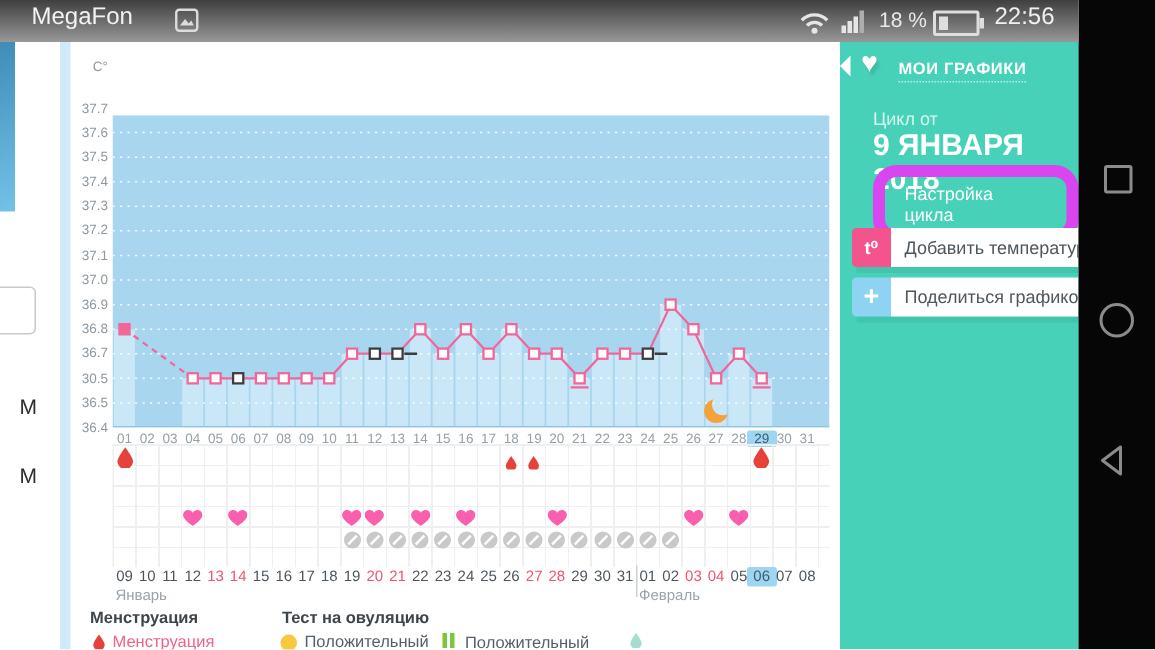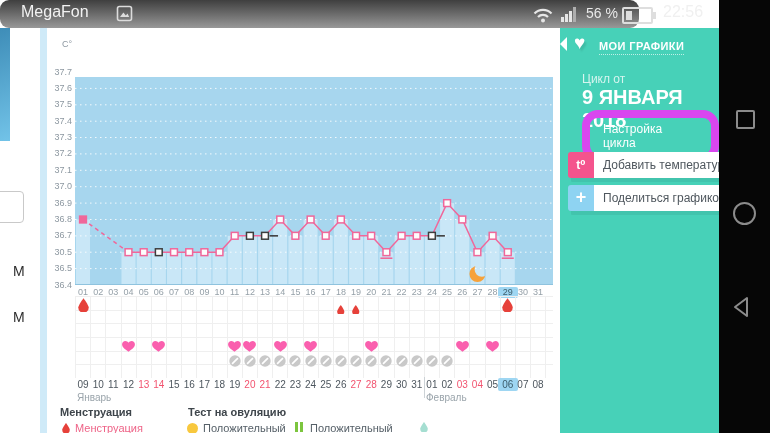--- a/index.html
+++ b/index.html
@@ -1,21 +1,21 @@
 <!DOCTYPE html>
 <html><head>
 <meta charset="utf-8">
 <style>
   html,body{margin:0;padding:0;}
   .screen{position:relative;width:770px;height:433px;overflow:hidden;background:#fff;
           font-family:"Liberation Sans","DejaVu Sans",sans-serif;}
   .abs{position:absolute;}
 
   
-  .statusbar{left:0;top:0;width:639px;height:28px;background:linear-gradient(#3f3f3f,#989898);border-radius:9px;}
+  .statusbar{left:0;top:0;width:719px;height:28px;background:linear-gradient(#3f3f3f,#989898);}
   .carrier{left:21px;top:3px;font-size:16px;color:#f2f2f2;}
   .shot-icon{left:116px;top:5px;}
   .wifi-icon{left:532px;top:6px;}
   .sigbars{left:561px;top:7px;width:20px;height:15px;}
   .sigbars i{position:absolute;bottom:0;width:3px;background:#e6e6e6;display:block;}
   .battpct{left:586px;top:5px;font-size:14px;color:#e9e9e9;}
   .battery{left:622px;top:7px;width:27px;height:13px;border:2px solid #dedede;border-radius:2px;}
   .battery .fill{position:absolute;left:2px;top:2px;width:6px;height:9px;background:#dedede;}
   .battery .nub{position:absolute;right:-5px;top:3px;width:3px;height:7px;background:#dedede;}
   .clock{left:663px;top:3px;font-size:16px;color:#f0f0f0;}
@@ -425,21 +425,21 @@
       <path d="M2.5 7.5a12 12 0 0 1 17 0" fill="none" stroke="#e6e6e6" stroke-width="2.2"></path>
       <path d="M6 11a7 7 0 0 1 10 0" fill="none" stroke="#e6e6e6" stroke-width="2.2"></path>
       <circle cx="11" cy="14.5" r="2" fill="#e6e6e6"></circle>
     </svg>
     <span class="abs sigbars">
       <i style="left:0;height:5px;"></i>
         <i style="left:4px;height:8px;"></i>
       <i style="left:8px;height:11px;"></i>
         <i style="left:12px;height:15px;background:#aeaeae;"></i>
     </span>
-    <span class="abs battpct">56 %</span>
+    <span class="abs battpct">18 %</span>
     <span class="abs battery">
       <span class="fill"></span>
         <span class="nub"></span>
     </span>
     <span class="abs clock">22:56</span>
   </div>
 
 </div>
 
 </body></html>

